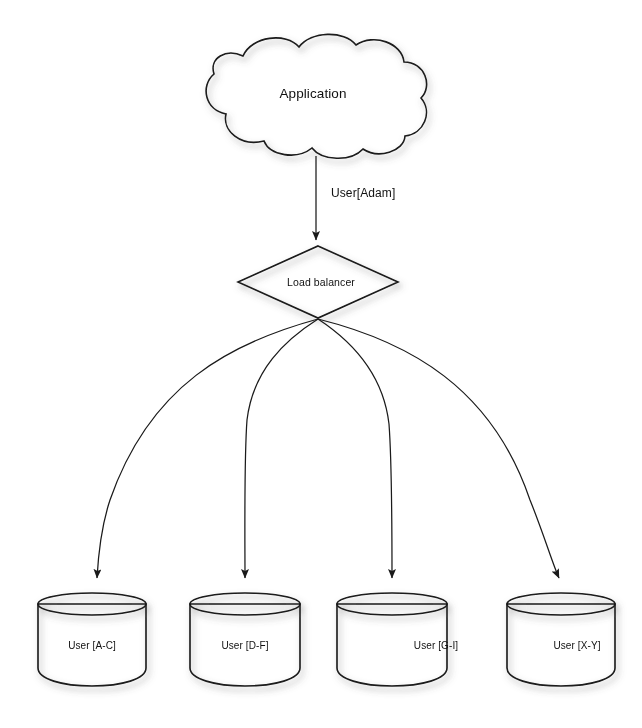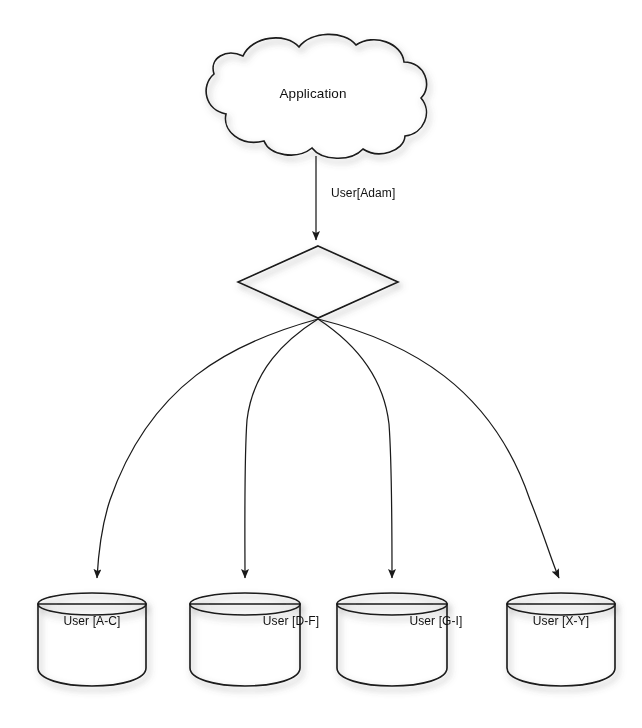--- a/index.html
+++ b/index.html
@@ -62,29 +62,29 @@
     letter-spacing: 0.1px;
   }
   .label-edge {
     font-size: 12px;
     left: 331px;
     top: 186px;
     text-align: left;
     letter-spacing: 0.1px;
   }
   .label-db {
-    font-size: 12px;
-    top: 614px;
+    font-size: 10px;
+    top: 640px;
     text-align: center;
     letter-spacing: 0.1px;
   }
   .db0 { left: 38px;  width: 108px; }
-  .db1 { left: 190px; width: 110px; padding-left: 46px; }
+  .db1 { left: 190px; width: 110px; }
   .db2 { left: 337px; width: 110px; margin-left: 44px; }
-  .db3 { left: 507px; width: 108px; }
+  .db3 { left: 507px; width: 108px; padding-left: 16px; }
 </style>
 </head>
 <body>
 
 <div id="diagram-root">
 
   <svg class="canvas" viewBox="0 0 642 728" xmlns="http://www.w3.org/2000/svg">
     <defs>
       <marker id="arrowhead" markerWidth="9" markerHeight="9" refX="7.2" refY="3.2" orient="auto" markerUnits="strokeWidth">
         <path d="M 0 0 L 7.6 3.2 L 0 6.4 L 1.5 3.2 Z" fill="#1a1a1a"></path>
@@ -145,20 +145,21 @@
       <path class="shape-fill shape-stroke" d="M 507 604 L 507 668 C 507 679, 531 686, 561 686
                C 591 686, 615 679, 615 668 L 615 604 Z"></path>
       <ellipse class="shape-fill shape-stroke" cx="561" cy="604" rx="54" ry="11"></ellipse>
     </g>
   </svg>
 
   <div class="label label-app">Application</div>
 
   <div class="label label-edge">User[Adam]</div>
 
+  <div class="label label-lb">Load balancer</div>
 
   <div class="label label-db db0">User [A-C]</div>
 
   <div class="label label-db db1">User [D-F]</div>
 
   <div class="label label-db db2">User [G-I]</div>
 
   <div class="label label-db db3">User [X-Y]</div>
 
 </div>

